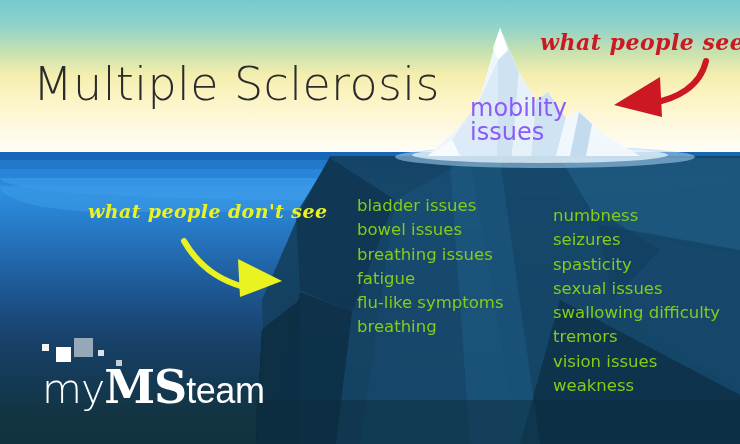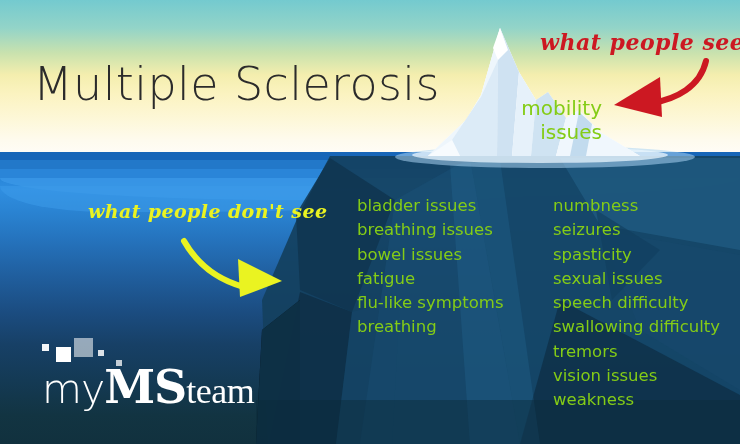--- a/index.html
+++ b/index.html
@@ -67,23 +67,23 @@
     font-weight:300;
     letter-spacing:.4px;
     color:#2b2b2b;
     font-family:"DejaVu Sans", sans-serif;
     white-space:nowrap;
   }
 
   
   .mobility{
     position:absolute;left:470px;top:96px;width:132px;
-    text-align:right;
-    color:#84cc16;
-    font-size:20px;
+    text-align:left;
+    color:#8b5cf6;
+    font-size:24px;
     font-weight:400;
     line-height:24px;
     font-family:"DejaVu Sans", sans-serif;
   }
 
   
   .ann{
     position:absolute;
     font-family:"DejaVu Serif", serif;
     font-style:italic;
@@ -106,21 +106,21 @@
   
   .col{
     position:absolute;
     color:#84cc16;
     font-size:16.5px;
     line-height:24.3px;
     font-family:"DejaVu Sans", sans-serif;
     white-space:nowrap;
   }
   .col-left{left:357px;top:194px;}
-  .col-right{left:553px;top:194px;}
+  .col-right{left:553px;top:204px;}
   .col div{height:24.3px;}
 
   
   .logo{position:absolute;left:42px;top:338px;width:250px;height:72px;}
   .logo-sq{position:absolute;background:#ffffff;}
   .logo-word{
     position:absolute;left:0;top:22px;
     white-space:nowrap;
     color:#ffffff;
   }
@@ -130,21 +130,21 @@
     font-size:41px;
     letter-spacing:-1px;
   }
   .lw-ms{
     font-family:"DejaVu Serif", serif;
     font-weight:700;
     font-size:46px;
     letter-spacing:-1px;
   }
   .lw-team{
-    font-family:Liberation Serif, serif;
+    font-family:Liberation Sans, sans-serif;
     font-weight:300;
     font-size:36px;
     letter-spacing:-.5px;
     margin-top:26px;
   }
 </style>
 </head>
 <body>
 
 <div class="stage">
@@ -231,33 +231,32 @@
   </svg>
 
   <div class="ann ann-dont">what people don't see</div>
   <svg style="position:absolute;left:178px;top:235px;width:130px;height:70px;" viewBox="0 0 130 70">
     <path d="M6,6 C22,34 44,46 66,52" stroke="#eaf321" stroke-width="6" fill="none" stroke-linecap="round"></path>
     <polygon points="60,24 104,46 62,62" fill="#eaf321"></polygon>
   </svg>
 
   <div class="col col-left">
     <div>bladder issues</div>
+    <div>bowel issues</div>
     <div>breathing issues</div>
-    <div>bowel issues</div>
     <div>fatigue</div>
     <div>flu-like symptoms</div>
     <div>breathing</div>
   </div>
 
   <div class="col col-right">
     <div>numbness</div>
     <div>seizures</div>
     <div>spasticity</div>
     <div>sexual issues</div>
-    <div>speech difficulty</div>
     <div>swallowing difficulty</div>
     <div>tremors</div>
     <div>vision issues</div>
     <div>weakness</div>
   </div>
 
   <div class="logo">
     <div class="logo-sq" style="left:0px;top:6px;width:7px;height:7px;opacity:.95;"></div>
     <div class="logo-sq" style="left:14px;top:9px;width:15px;height:15px;opacity:1;"></div>
     <div class="logo-sq" style="left:32px;top:0px;width:19px;height:19px;opacity:.55;"></div>

